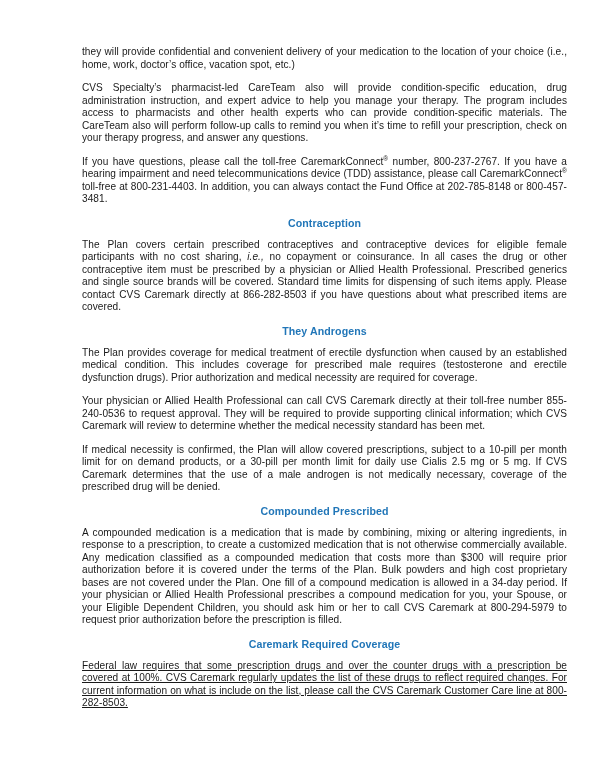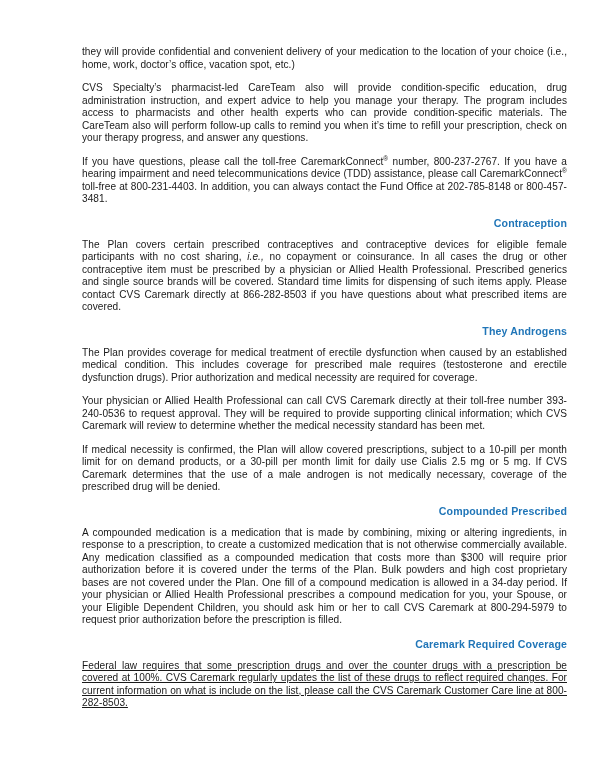--- a/index.html
+++ b/index.html
@@ -39,21 +39,21 @@
   p.body-text:last-child {
     margin-bottom: 0;
     text-decoration: underline;
   }
   h2.section-heading {
     margin: 7px 0 9px 0;
     font-size: 10.6px;
     line-height: 13px;
     font-weight: bold;
     color: #2176b8;
-    text-align: right;
+    text-align: center;
     letter-spacing: 0.01em;
   }
   .sup-reg {
     font-size: 6.6px;
     vertical-align: super;
     line-height: 0;
   }
   em.ital {
     font-style: italic;
   }
@@ -73,21 +73,21 @@
 
 <div class="page">
   <div class="content" id="content-root">
       <p class="body-text">they will provide confidential and convenient delivery of your medication to the location of your choice (i.e., home, work, doctor’s office, vacation spot, etc.)</p>
       <p class="body-text">CVS Specialty’s pharmacist-led CareTeam also will provide condition-specific education, drug administration instruction, and expert advice to help you manage your therapy. The program includes access to pharmacists and other health experts who can provide condition-specific materials. The CareTeam also will perform follow-up calls to remind you when it’s time to refill your prescription, check on your therapy progress, and answer any questions.</p>
       <p class="body-text"><span>If you have questions, please call the toll-free CaremarkConnect</span><sup class="sup-reg">®</sup><span> number, 800-237-2767. If you have a hearing impairment and need telecommunications device (TDD) assistance, please call CaremarkConnect</span><sup class="sup-reg">®</sup><span> toll-free at 800-231-4403. In addition, you can always contact the Fund Office at 202-785-8148 or 800-457-3481.</span></p>
       <h2 class="section-heading">Contraception</h2>
       <p class="body-text"><span>The Plan covers certain prescribed contraceptives and contraceptive devices for eligible female participants with no cost sharing, </span><em class="ital">i.e.,</em><span> no copayment or coinsurance. In all cases the drug or other contraceptive item must be prescribed by a physician or Allied Health Professional. Prescribed generics and single source brands will be covered. Standard time limits for dispensing of such items apply. Please contact CVS Caremark directly at 866-282-8503 if you have questions about what prescribed items are covered.</span></p>
       <h2 class="section-heading">They Androgens</h2>
       <p class="body-text">The Plan provides coverage for medical treatment of erectile dysfunction when caused by an established medical condition. This includes coverage for prescribed male requires (testosterone and erectile dysfunction drugs). Prior authorization and medical necessity are required for coverage.</p>
-      <p class="body-text">Your physician or Allied Health Professional can call CVS Caremark directly at their toll-free number 393-240-0536 to request approval. They will be required to provide supporting clinical information; which CVS Caremark will review to determine whether the medical necessity standard has been met.</p>
+      <p class="body-text">Your physician or Allied Health Professional can call CVS Caremark directly at their toll-free number 855-240-0536 to request approval. They will be required to provide supporting clinical information; which CVS Caremark will review to determine whether the medical necessity standard has been met.</p>
       <p class="body-text">If medical necessity is confirmed, the Plan will allow covered prescriptions, subject to a 10-pill per month limit for on demand products, or a 30-pill per month limit for daily use Cialis 2.5 mg or 5 mg. If CVS Caremark determines that the use of a male androgen is not medically necessary, coverage of the prescribed drug will be denied.</p>
       <h2 class="section-heading">Compounded Prescribed</h2>
       <p class="body-text">A compounded medication is a medication that is made by combining, mixing or altering ingredients, in response to a prescription, to create a customized medication that is not otherwise commercially available. Any medication classified as a compounded medication that costs more than $300 will require prior authorization before it is covered under the terms of the Plan. Bulk powders and high cost proprietary bases are not covered under the Plan. One fill of a compound medication is allowed in a 34-day period. If your physician or Allied Health Professional prescribes a compound medication for you, your Spouse, or your Eligible Dependent Children, you should ask him or her to call CVS Caremark at 800-294-5979 to request prior authorization before the prescription is filled.</p>
       <h2 class="section-heading">Caremark Required Coverage</h2>
       <p class="body-text">Federal law requires that some prescription drugs and over the counter drugs with a prescription be covered at 100%. CVS Caremark regularly updates the list of these drugs to reflect required changes. For current information on what is include on the list, please call the CVS Caremark Customer Care line at 800-282-8503.</p>
     </div>
   <div class="page-number">59</div>
 </div>
 
 </body></html>

